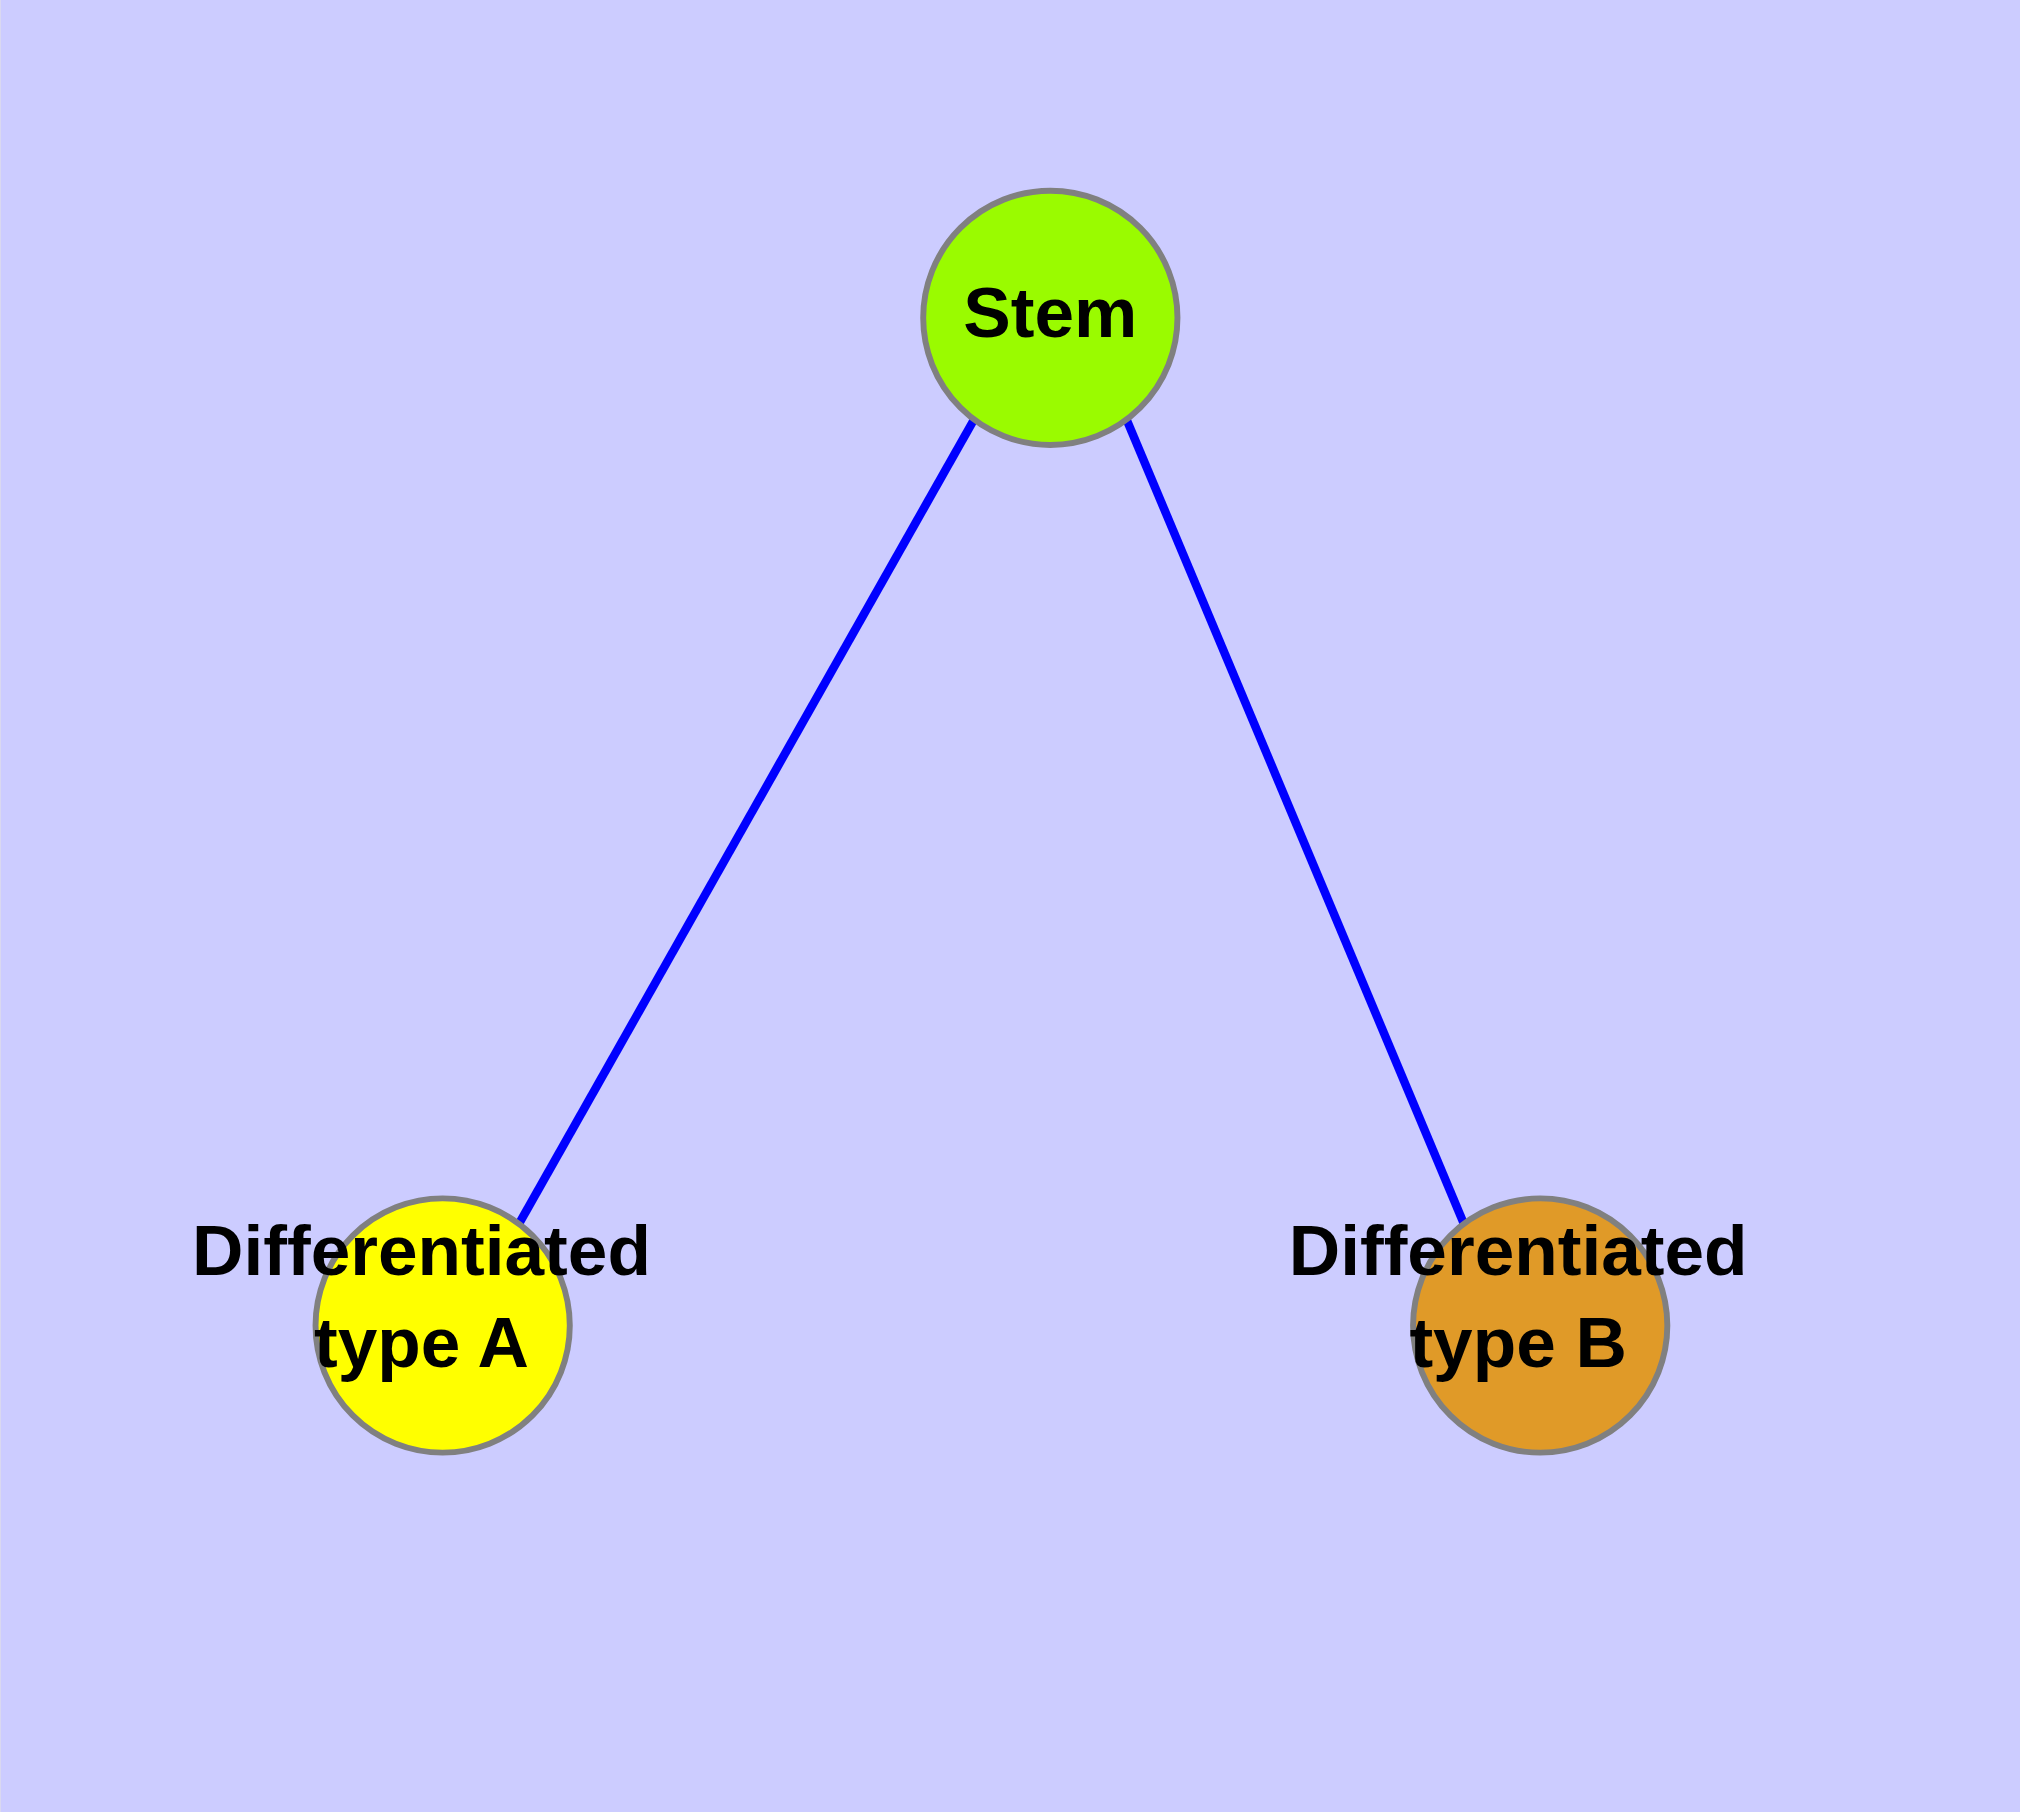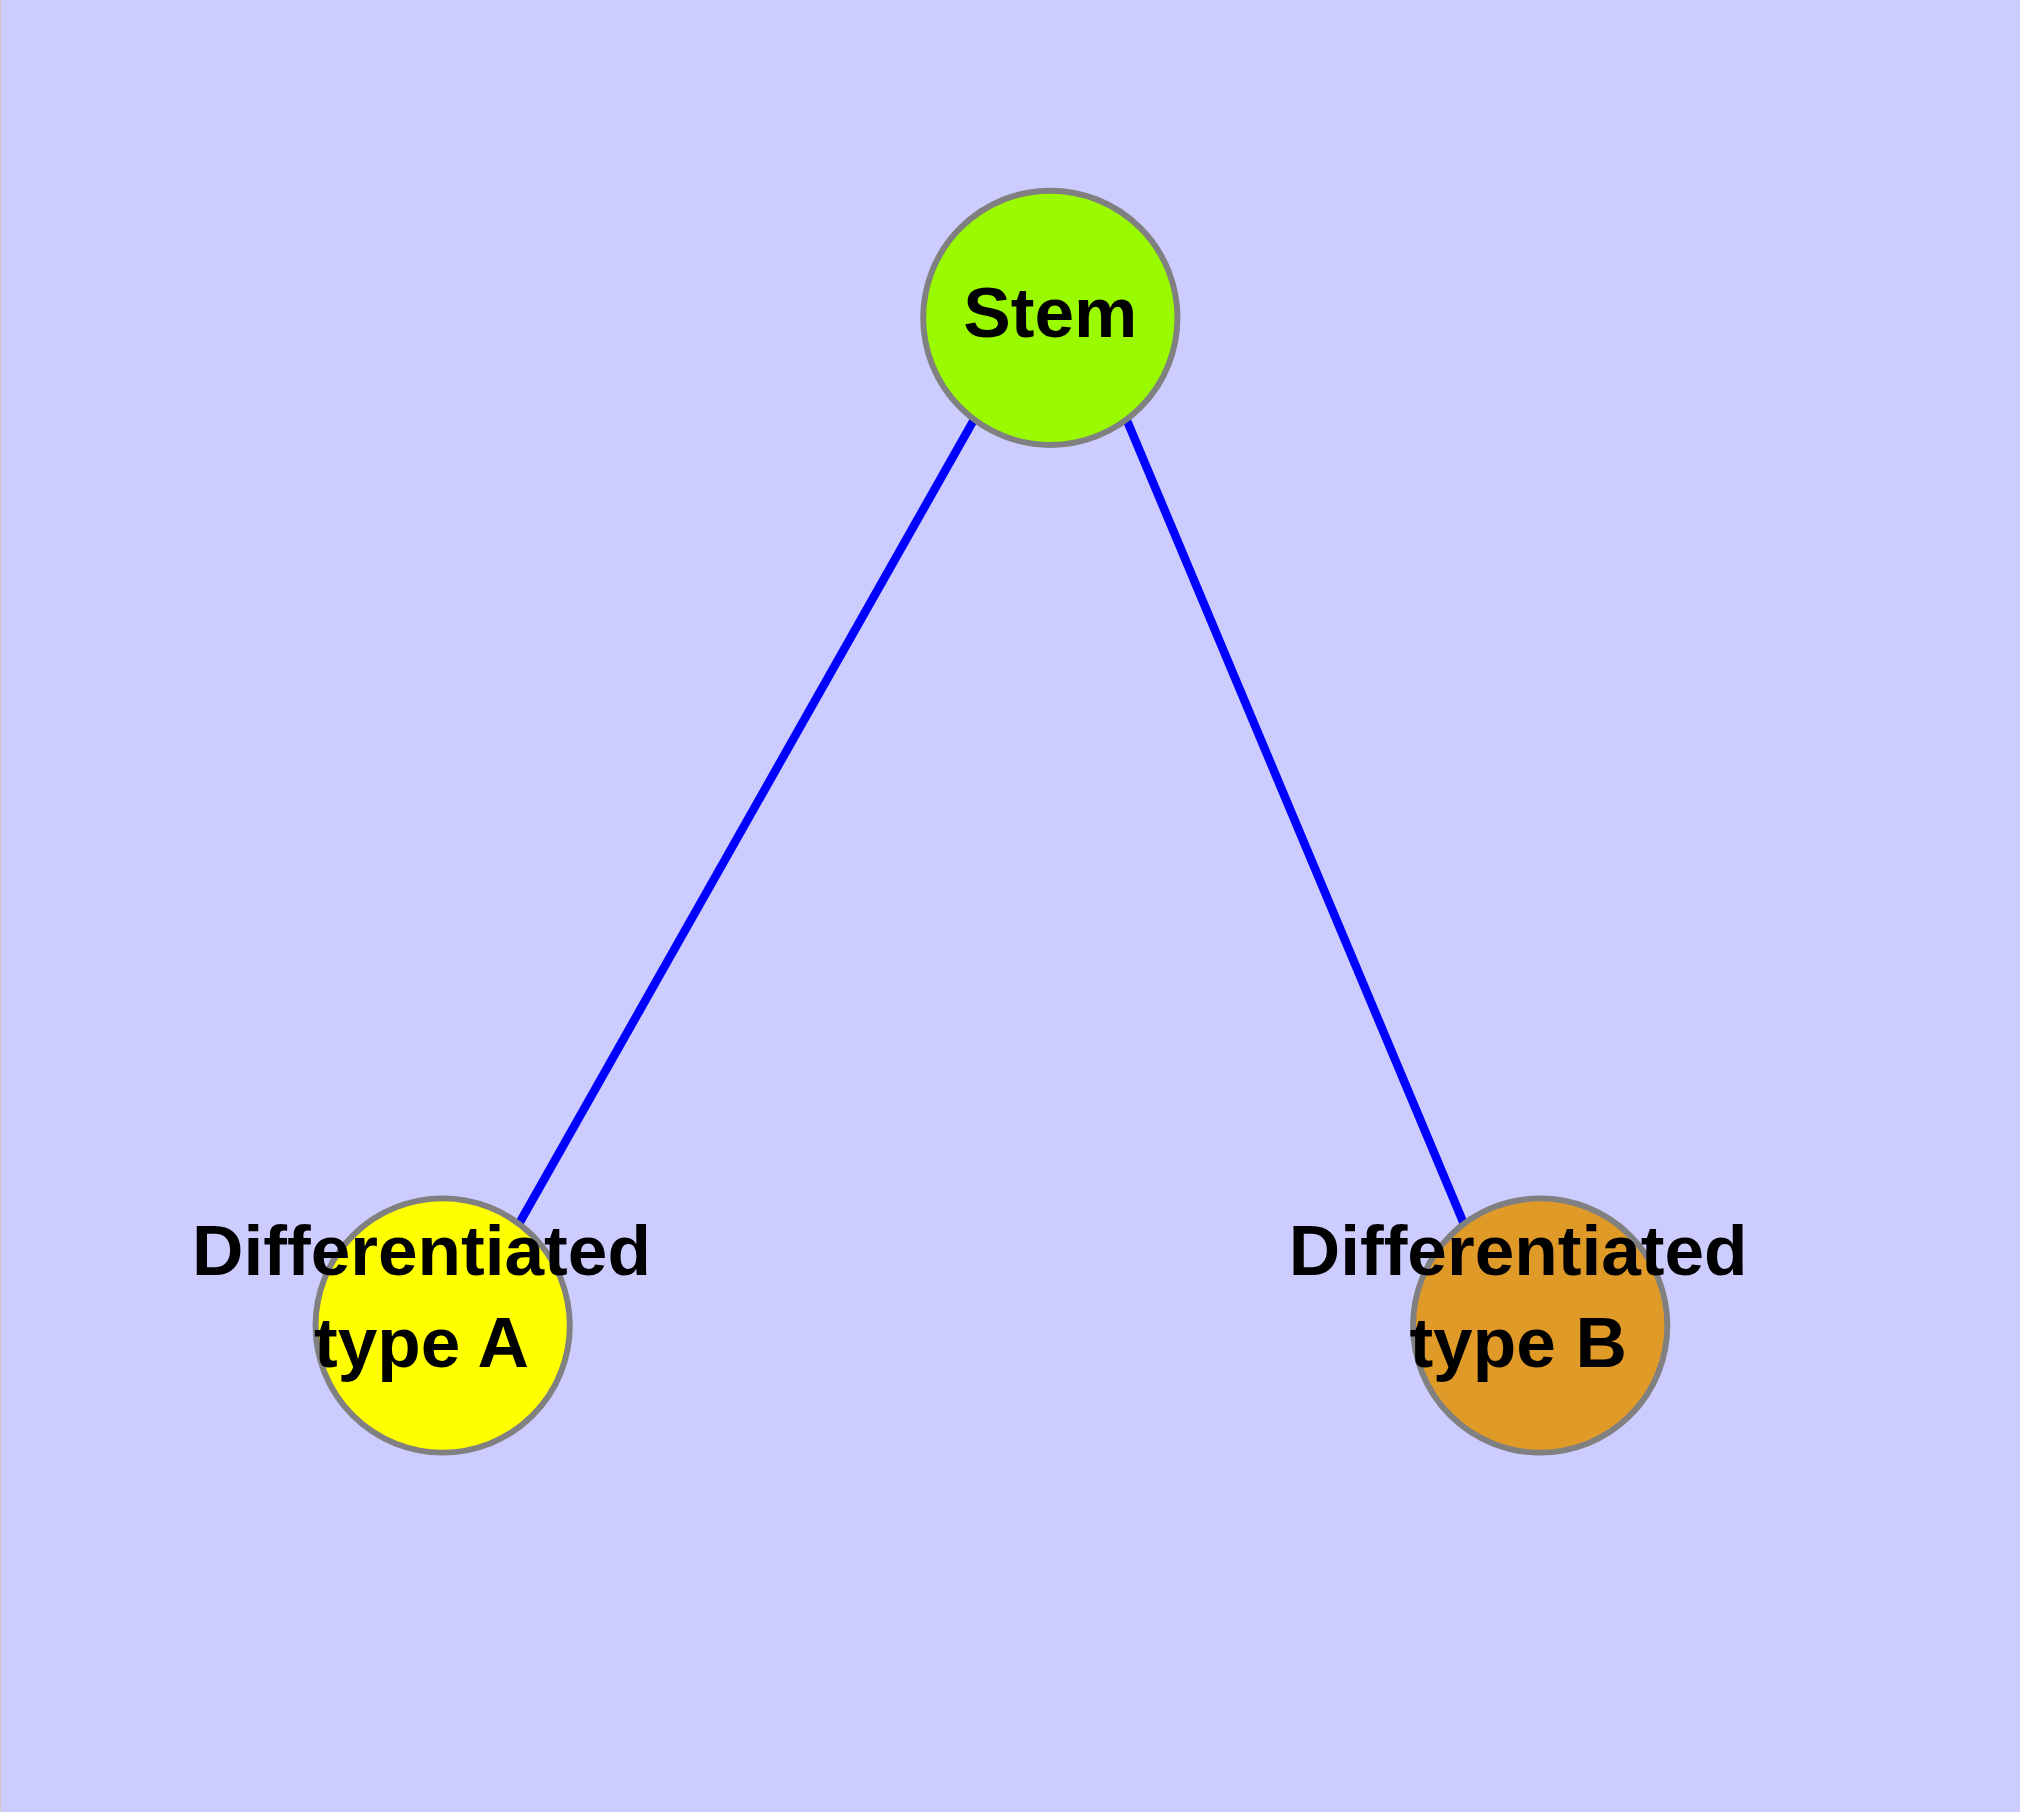--- a/index.html
+++ b/index.html
@@ -45,21 +45,21 @@
   .label-inside {
     font-size: 84px;
   }
   .label-outside {
     font-size: 84px;
   }
 </style>
 </head>
 <body>
 
-<div id="canvas" style="width: 2021px; height: 1812px; background: #eab308;">
+<div id="canvas" style="width: 2021px; height: 1812px; background: #fef9c3;">
   <svg id="graph-svg" viewBox="0 0 2384 2138">
 
     <rect x="0" y="0" width="2384" height="2138" fill="#ccccff"></rect>
 
     <g>
       <line class="edge-line" x1="1149" y1="495" x2="612" y2="1444" stroke="#0000ff"></line>
       <line class="edge-line" x1="1329" y1="495" x2="1727" y2="1444" stroke="#0000ff"></line>
     </g>
 
     <g>

